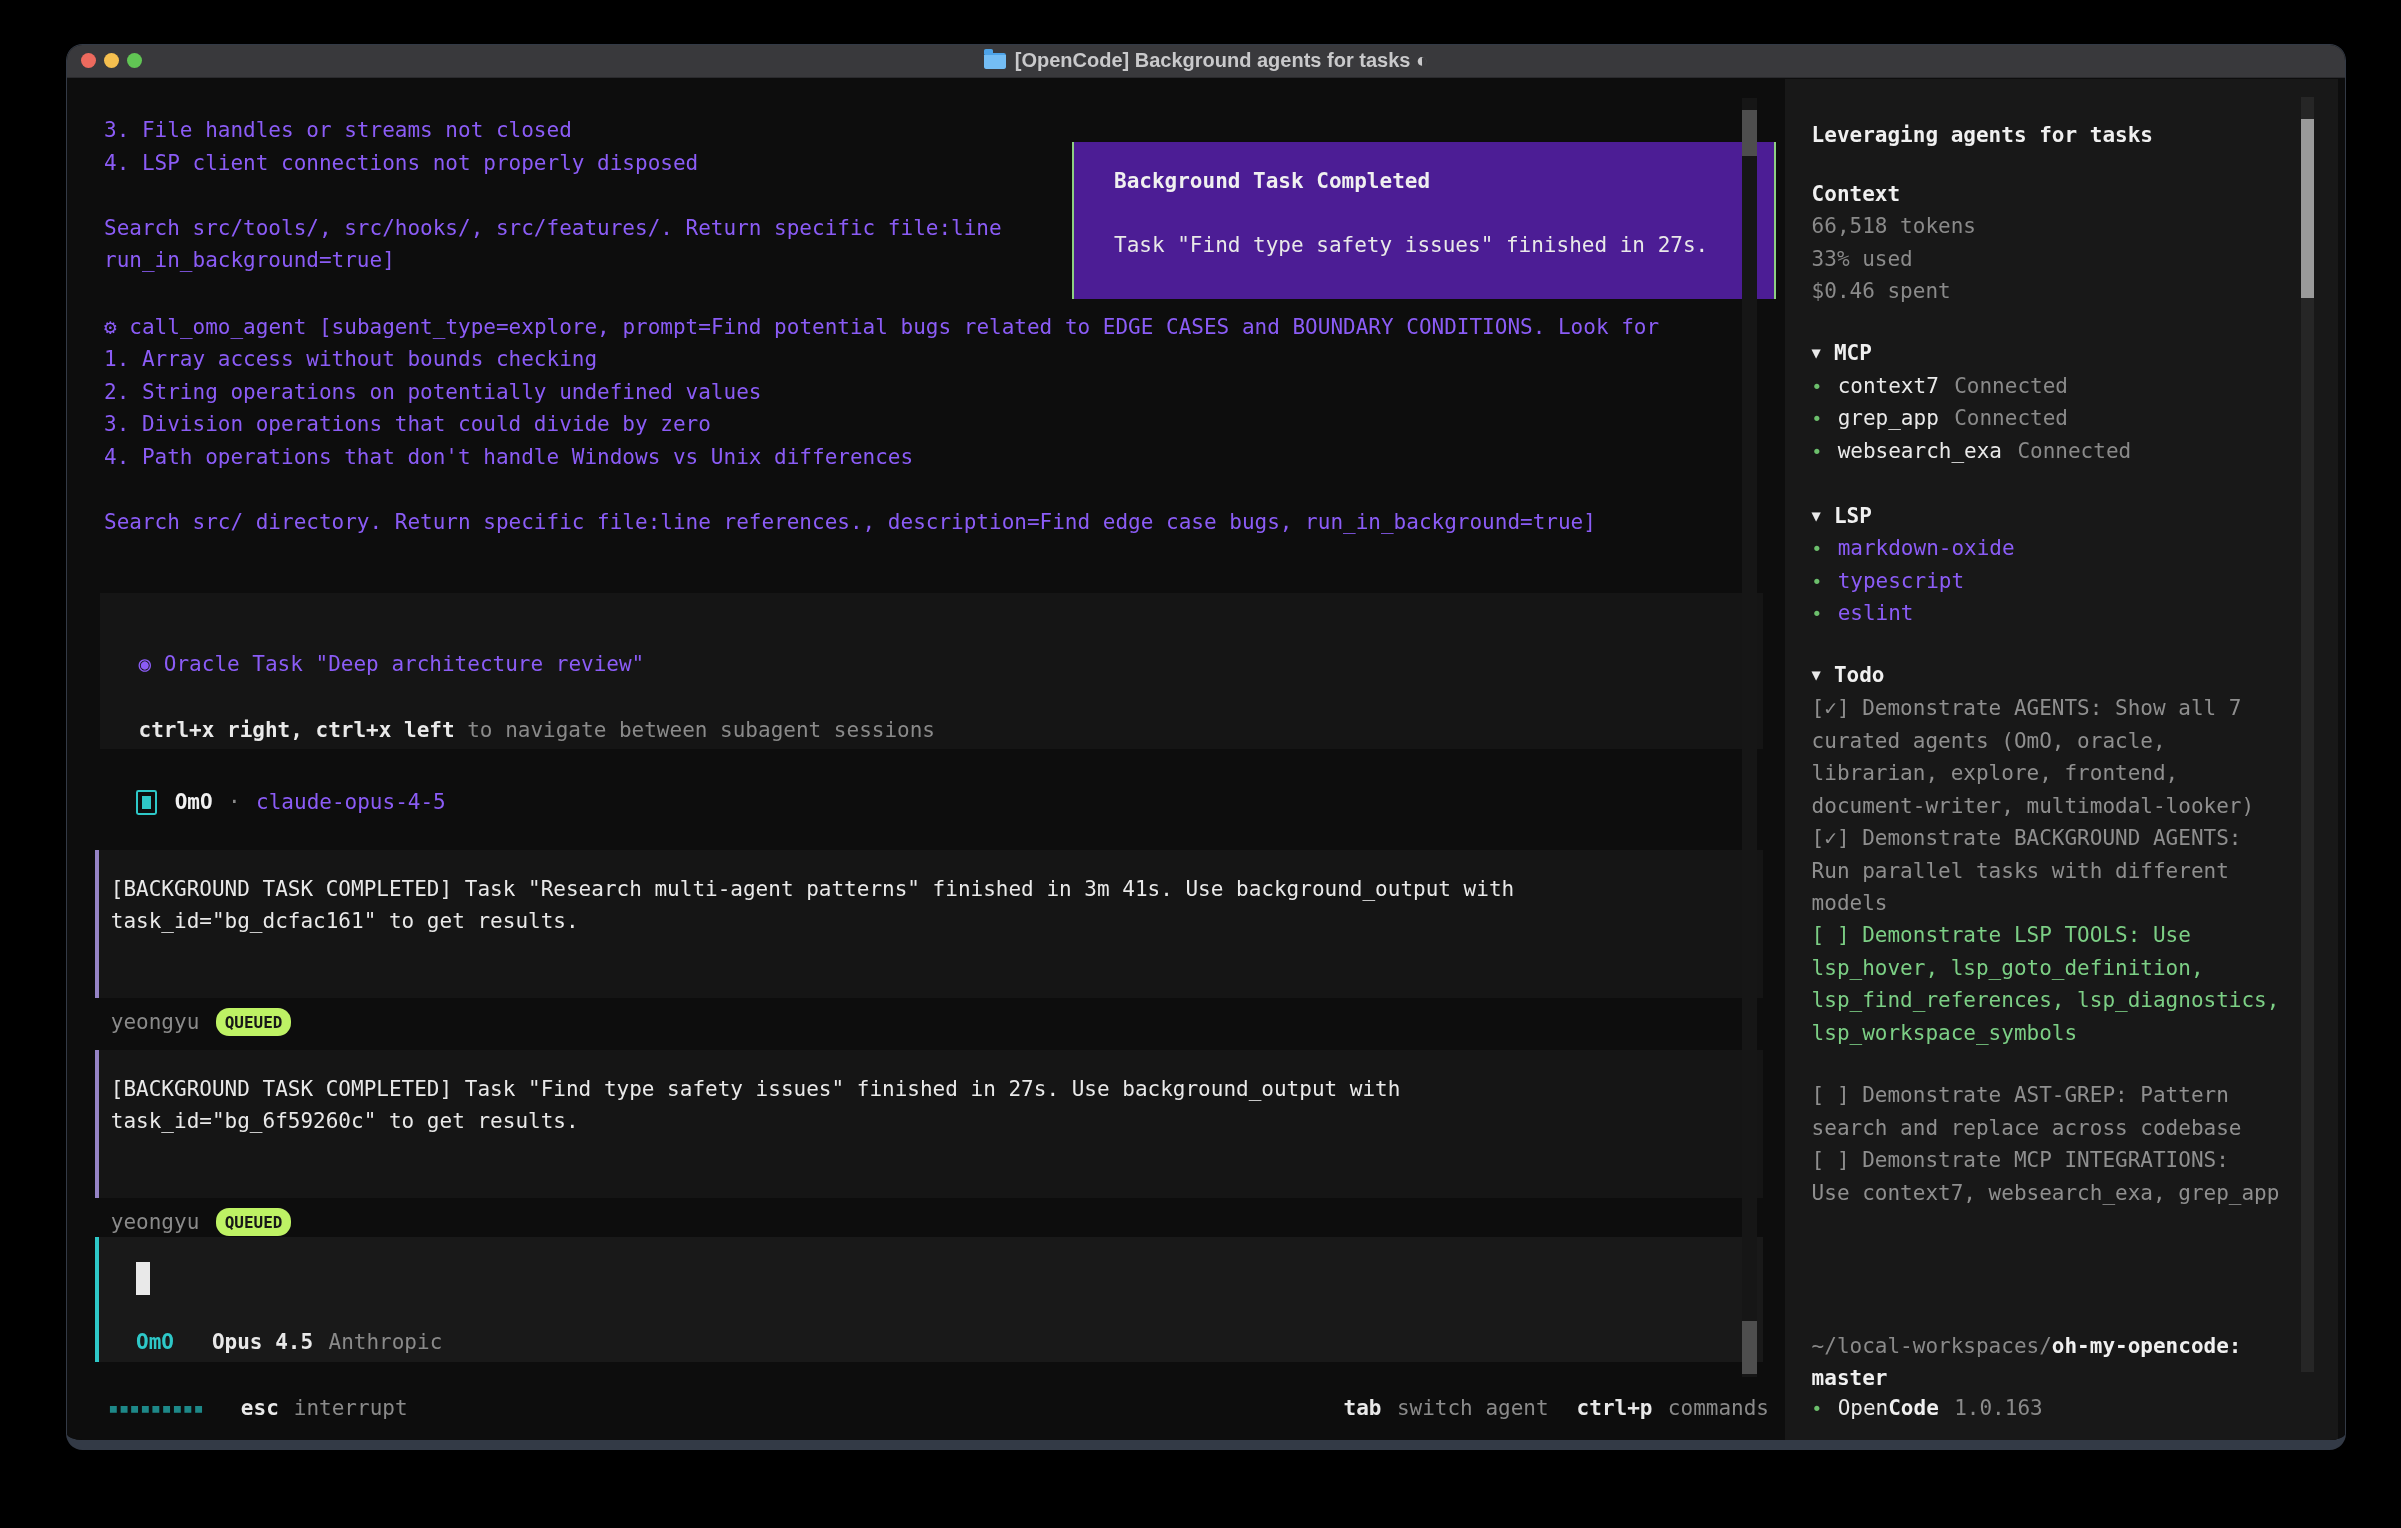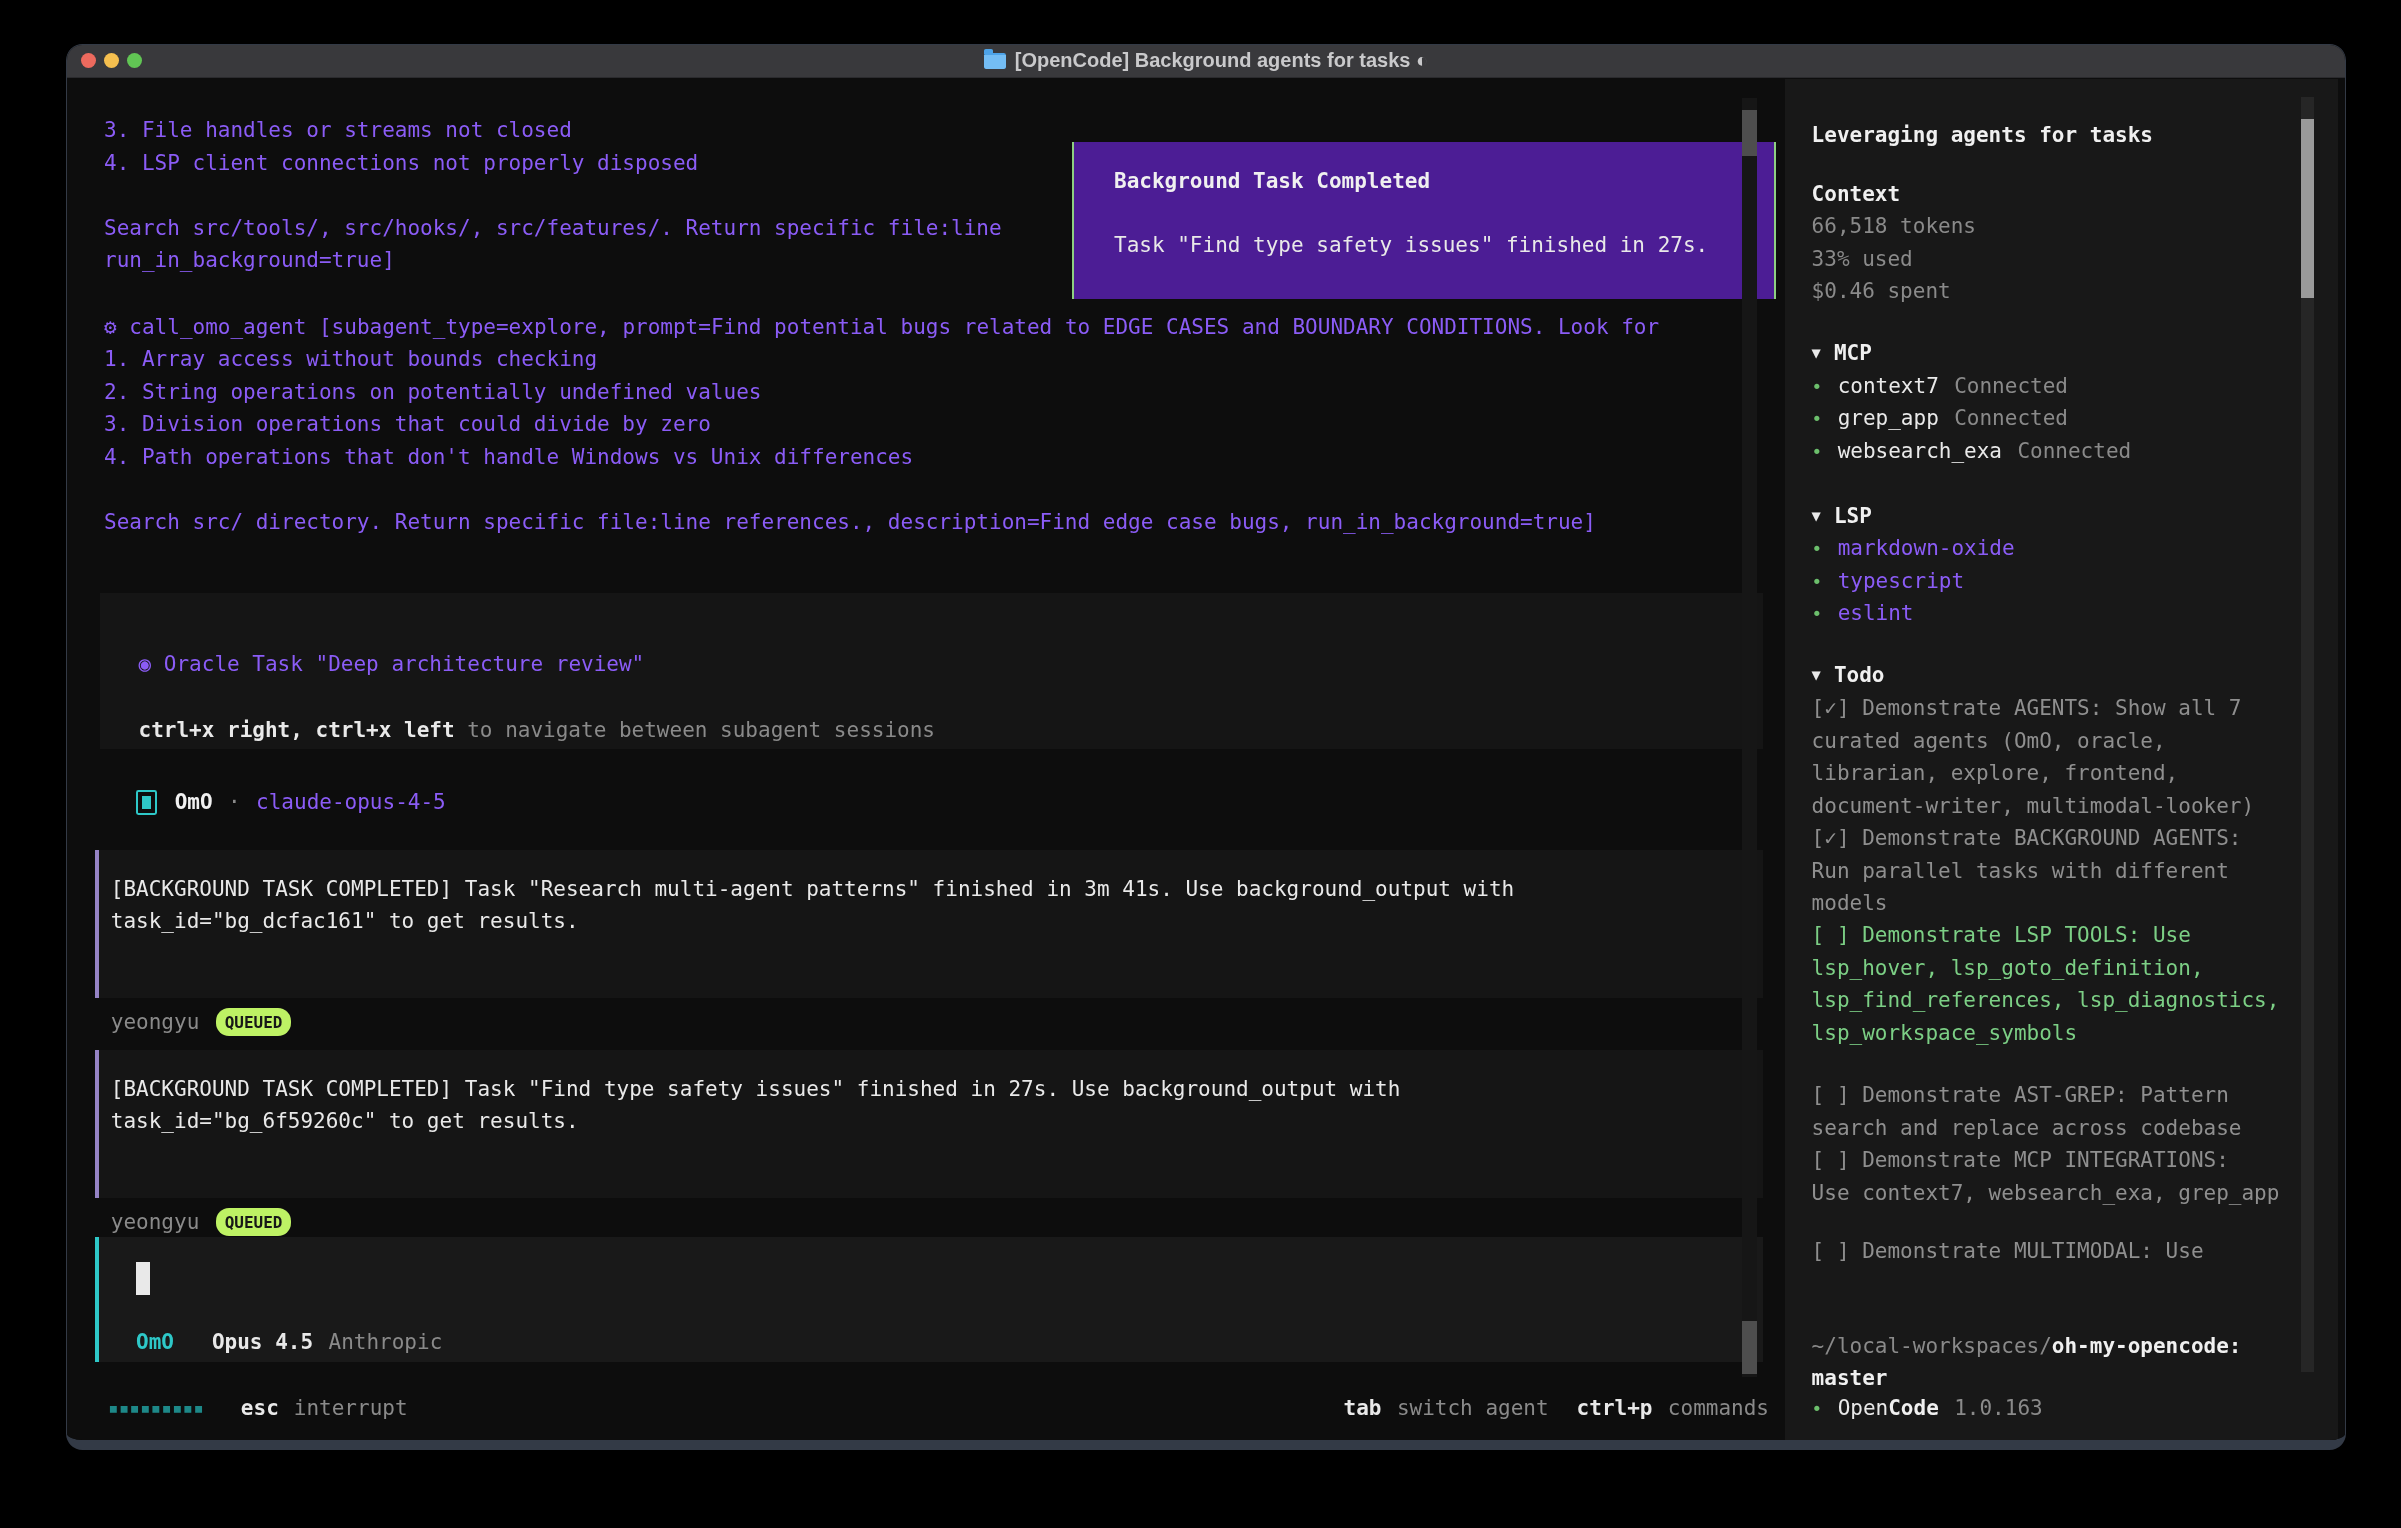--- a/index.html
+++ b/index.html
@@ -232,21 +232,20 @@
 Run parallel tasks with different
 models</div>
       <div class="sb term todo-active" style="top:840px; width:505px;">[ ] Demonstrate LSP TOOLS: Use
 lsp_hover, lsp_goto_definition,
 lsp_find_references, lsp_diagnostics,
  lsp_workspace_symbols</div>
       <div class="sb term todo-pending" style="top:1000px; width:505px;">[ ] Demonstrate AST-GREP: Pattern
 search and replace across codebase</div>
       <div class="sb term todo-pending" style="top:1065px; width:505px;">[ ] Demonstrate MCP INTEGRATIONS:
 Use context7, websearch_exa, grep_app</div>
-      <div class="sb term todo-pending" style="top:1156px; width:505px;">[ ] Demonstrate MULTIMODAL: Use</div>
 
       <div class="sb term" style="top:1218px; width:505px;">
         <span class="dim">~/local-workspaces/</span><span class="bright">oh-my-opencode:</span>
         <div class="bright">master</div>
       </div>
 
       <div class="sb term sb-row" style="top:1313px;">
         <span class="bullet">•</span>
         <span class="white">Open</span><span class="bright">Code</span>
         <span class="dim" style="margin-left:15.4px;">1.0.163</span>

